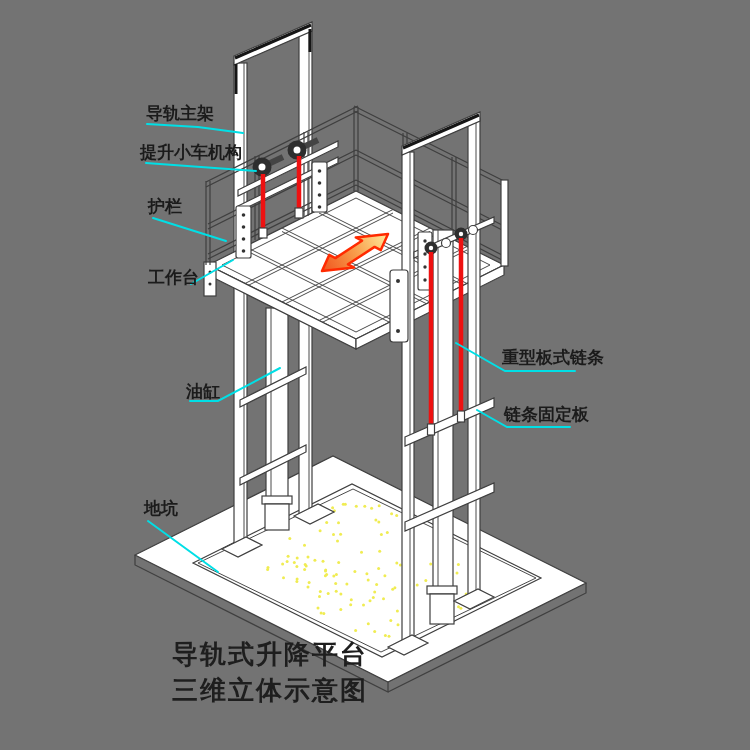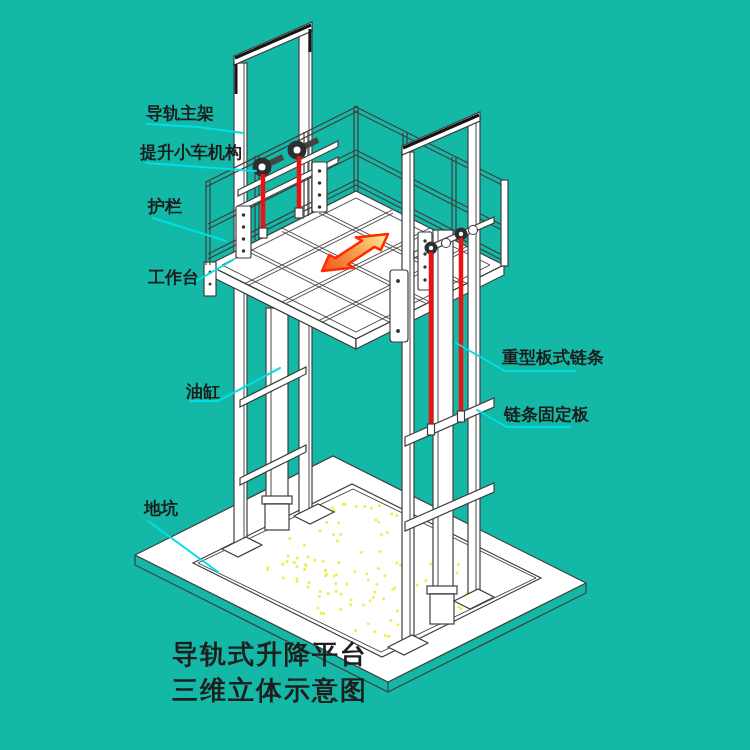--- a/index.html
+++ b/index.html
@@ -1,16 +1,16 @@
 <!DOCTYPE html>
 <html><head>
 <meta charset="utf-8">
 <style>
   html,body{margin:0;padding:0;background:#fff;}
-  .canvas{position:relative;width:750px;height:750px;background:#14b8a6;overflow:hidden;
+  .canvas{position:relative;width:750px;height:750px;background:#737373;overflow:hidden;
           font-family:"Liberation Sans", sans-serif;}
   svg{display:block}
   .ln{stroke:#3f3f3f;stroke-width:1.2;fill:none;}
   .ln1{stroke:#4a4a4a;stroke-width:1;fill:none;}
   .wf{fill:#ffffff;stroke:#3f3f3f;stroke-width:1.2;}
   .dk{stroke:#161616;stroke-width:3;fill:none;}
   .hole{fill:#333;}
   .lbl{font-family:"Liberation Sans", sans-serif;font-size:17px;font-weight:700;fill:#1b1b1b;}
   .cap{font-family:"Liberation Sans", sans-serif;font-size:26px;font-weight:700;fill:#1e1e1e;letter-spacing:2px;}
   .leader{fill:none;stroke-width:2;stroke-linecap:round;}

